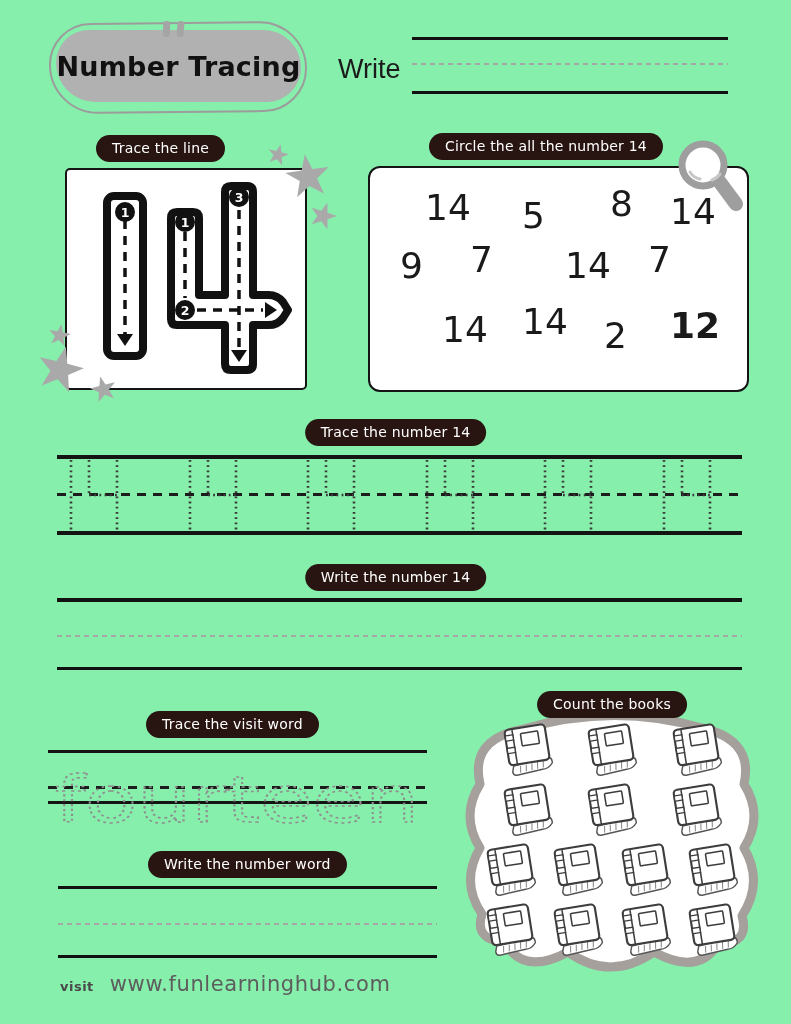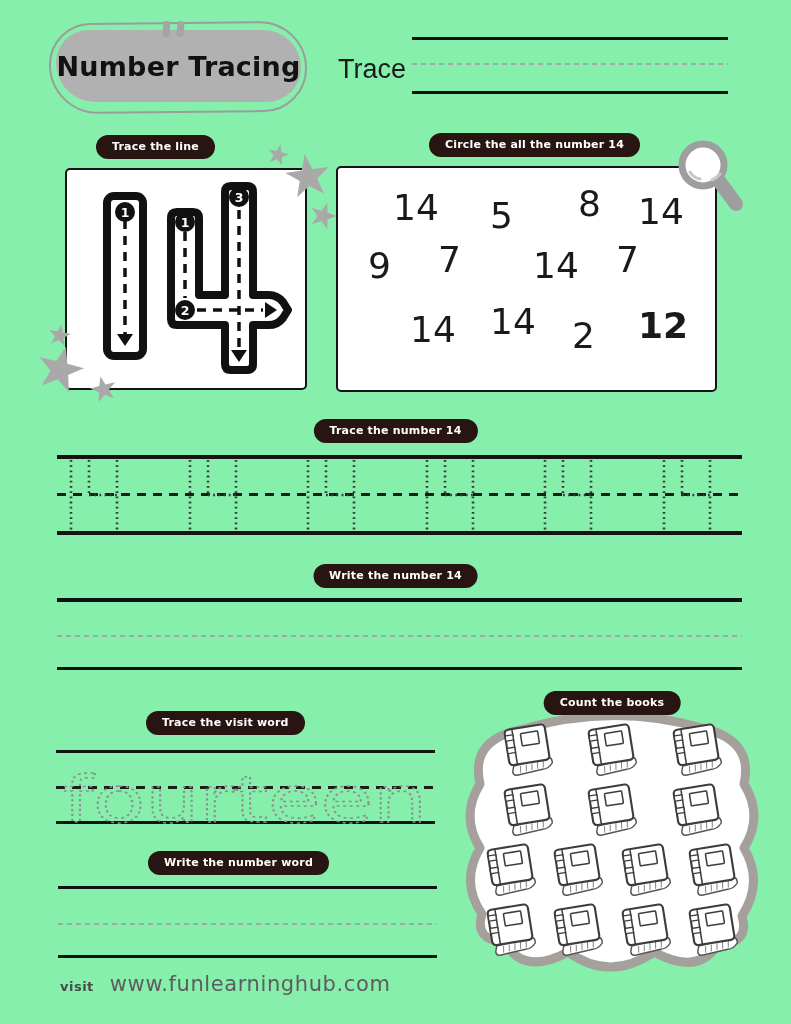--- a/index.html
+++ b/index.html
@@ -21,46 +21,46 @@
   .name-label{position:absolute;left:338px;top:54px;font-family:"Liberation Sans",sans-serif;
               font-size:27px;color:#1b1b1b;}
   .name-lines{position:absolute;left:412px;top:37px;width:316px;}
 
   .ln-solid{height:3px;background:#111;}
   .ln-solid.thick{height:3.5px;}
   .ln-dash-gray{height:2px;background:repeating-linear-gradient(90deg,#a6a6a6 0 5px,transparent 5px 9px);}
   .ln-dash-black{height:2.5px;background:repeating-linear-gradient(90deg,#1c1c1c 0 9px,transparent 9px 16px);}
 
   
-  .badge{position:absolute;background:#281511;color:#fff;font-weight:bold;font-size:11px;
+  .badge{position:absolute;background:#281511;color:#fff;font-weight:normal;font-size:14px;
          padding:5px 16px 6px;border-radius:20px;white-space:nowrap;letter-spacing:.2px;}
 
   
   .trace-box{position:absolute;left:65px;top:168px;width:238px;height:218px;background:#fff;
              border:2.5px solid #141414;border-radius:5px;}
   .deco{position:absolute;pointer-events:none;}
 
   
-  .circle-box{position:absolute;left:336px;top:166px;width:377px;height:222px;background:#fff;
-              border:2.5px solid #141414;border-radius:5px;}
+  .circle-box{position:absolute;left:368px;top:166px;width:377px;height:222px;background:#fff;
+              border:2.5px solid #141414;border-radius:12px;}
   .num{position:absolute;font-size:36px;color:#1a1a1a;line-height:1;}
   .n1{left:55px;top:22px;}  .n2{left:152px;top:30px;} .n3{left:240px;top:18px;} .n4{left:300px;top:26px;}
   .n5{left:30px;top:80px;}  .n6{left:100px;top:74px;} .n7{left:195px;top:80px;} .n8{left:278px;top:74px;}
   .n9{left:72px;top:144px;} .n10{left:152px;top:136px;} .n11{left:234px;top:150px;} .n12{left:300px;top:140px;font-weight:bold;}
 
   
   .trace-row{position:absolute;left:57px;top:455px;width:685px;height:80px;
              border-top:4px solid #141414;border-bottom:4px solid #141414;box-sizing:border-box;}
   .trace-row .mid{position:absolute;left:0;right:0;top:34px;}
   .trace-groups{position:absolute;left:10px;right:28px;top:0;bottom:0;
                 display:flex;justify-content:space-between;align-items:center;}
 
   
   .write-num-lines{position:absolute;left:57px;top:598px;width:685px;}
-  .word-trace{position:absolute;left:56px;top:750px;width:379px;height:74px;box-sizing:border-box;
+  .word-trace{position:absolute;left:48px;top:750px;width:379px;height:54px;box-sizing:border-box;
               border-top:3px solid #141414;border-bottom:3px solid #141414;}
   .word-trace .mid{position:absolute;left:0;right:0;top:33px;}
   .word-trace svg{position:absolute;left:0;top:0;}
   .write-word-lines{position:absolute;left:58px;top:886px;width:379px;}
 
   
   .cloud{position:absolute;left:460px;top:688px;width:304px;height:300px;}
   .cloud>svg.bg{position:absolute;left:0;top:0;}
   .book-rows{position:absolute;left:14px;top:34px;width:276px;display:flex;flex-direction:column;gap:4px;}
   .book-row{display:flex;justify-content:space-evenly;align-items:center;}
@@ -75,21 +75,21 @@
 <body>
 
 <div class="page">
 
   <div class="title-blob">
     <span class="stitch s1"></span>
     <span class="stitch s2"></span>
     <span class="title-text">Number Tracing</span>
   </div>
 
-  <div class="name-label">Trace</div>
+  <div class="name-label">Write</div>
   <div class="name-lines">
     <div class="ln-solid"></div>
     <div style="height:23px"></div>
     <div class="ln-dash-gray"></div>
     <div style="height:26px"></div>
     <div class="ln-solid"></div>
   </div>
 
   <div class="badge" style="left:96px;top:135px;">Trace the line</div>
 

